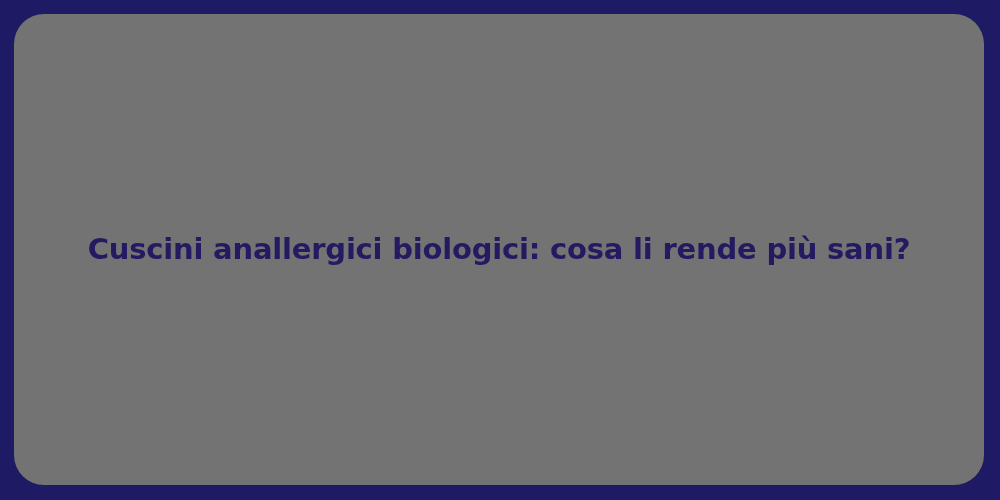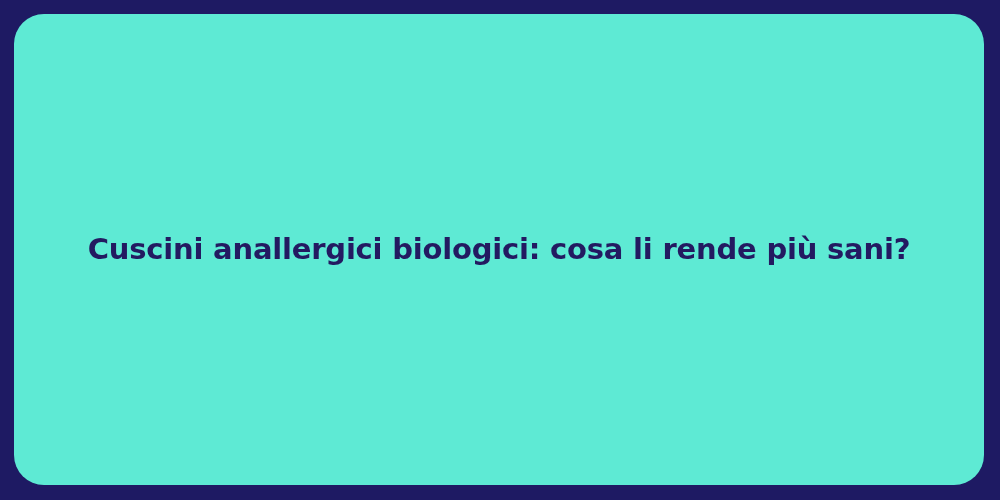--- a/index.html
+++ b/index.html
@@ -24,21 +24,21 @@
     display: flex;
     align-items: stretch;
     justify-content: stretch;
     padding: 14px 16px 15px 14px;
   }
 
   #card-panel {
     position: relative;
     box-sizing: border-box;
     flex: 1 1 auto;
-    background: #5eead4;
+    background: #737373;
     border-radius: 30px;
     display: flex;
     align-items: center;
     justify-content: center;
     overflow: hidden;
   }
 
   #headline {
     margin: 0;
     padding: 0 24px;

